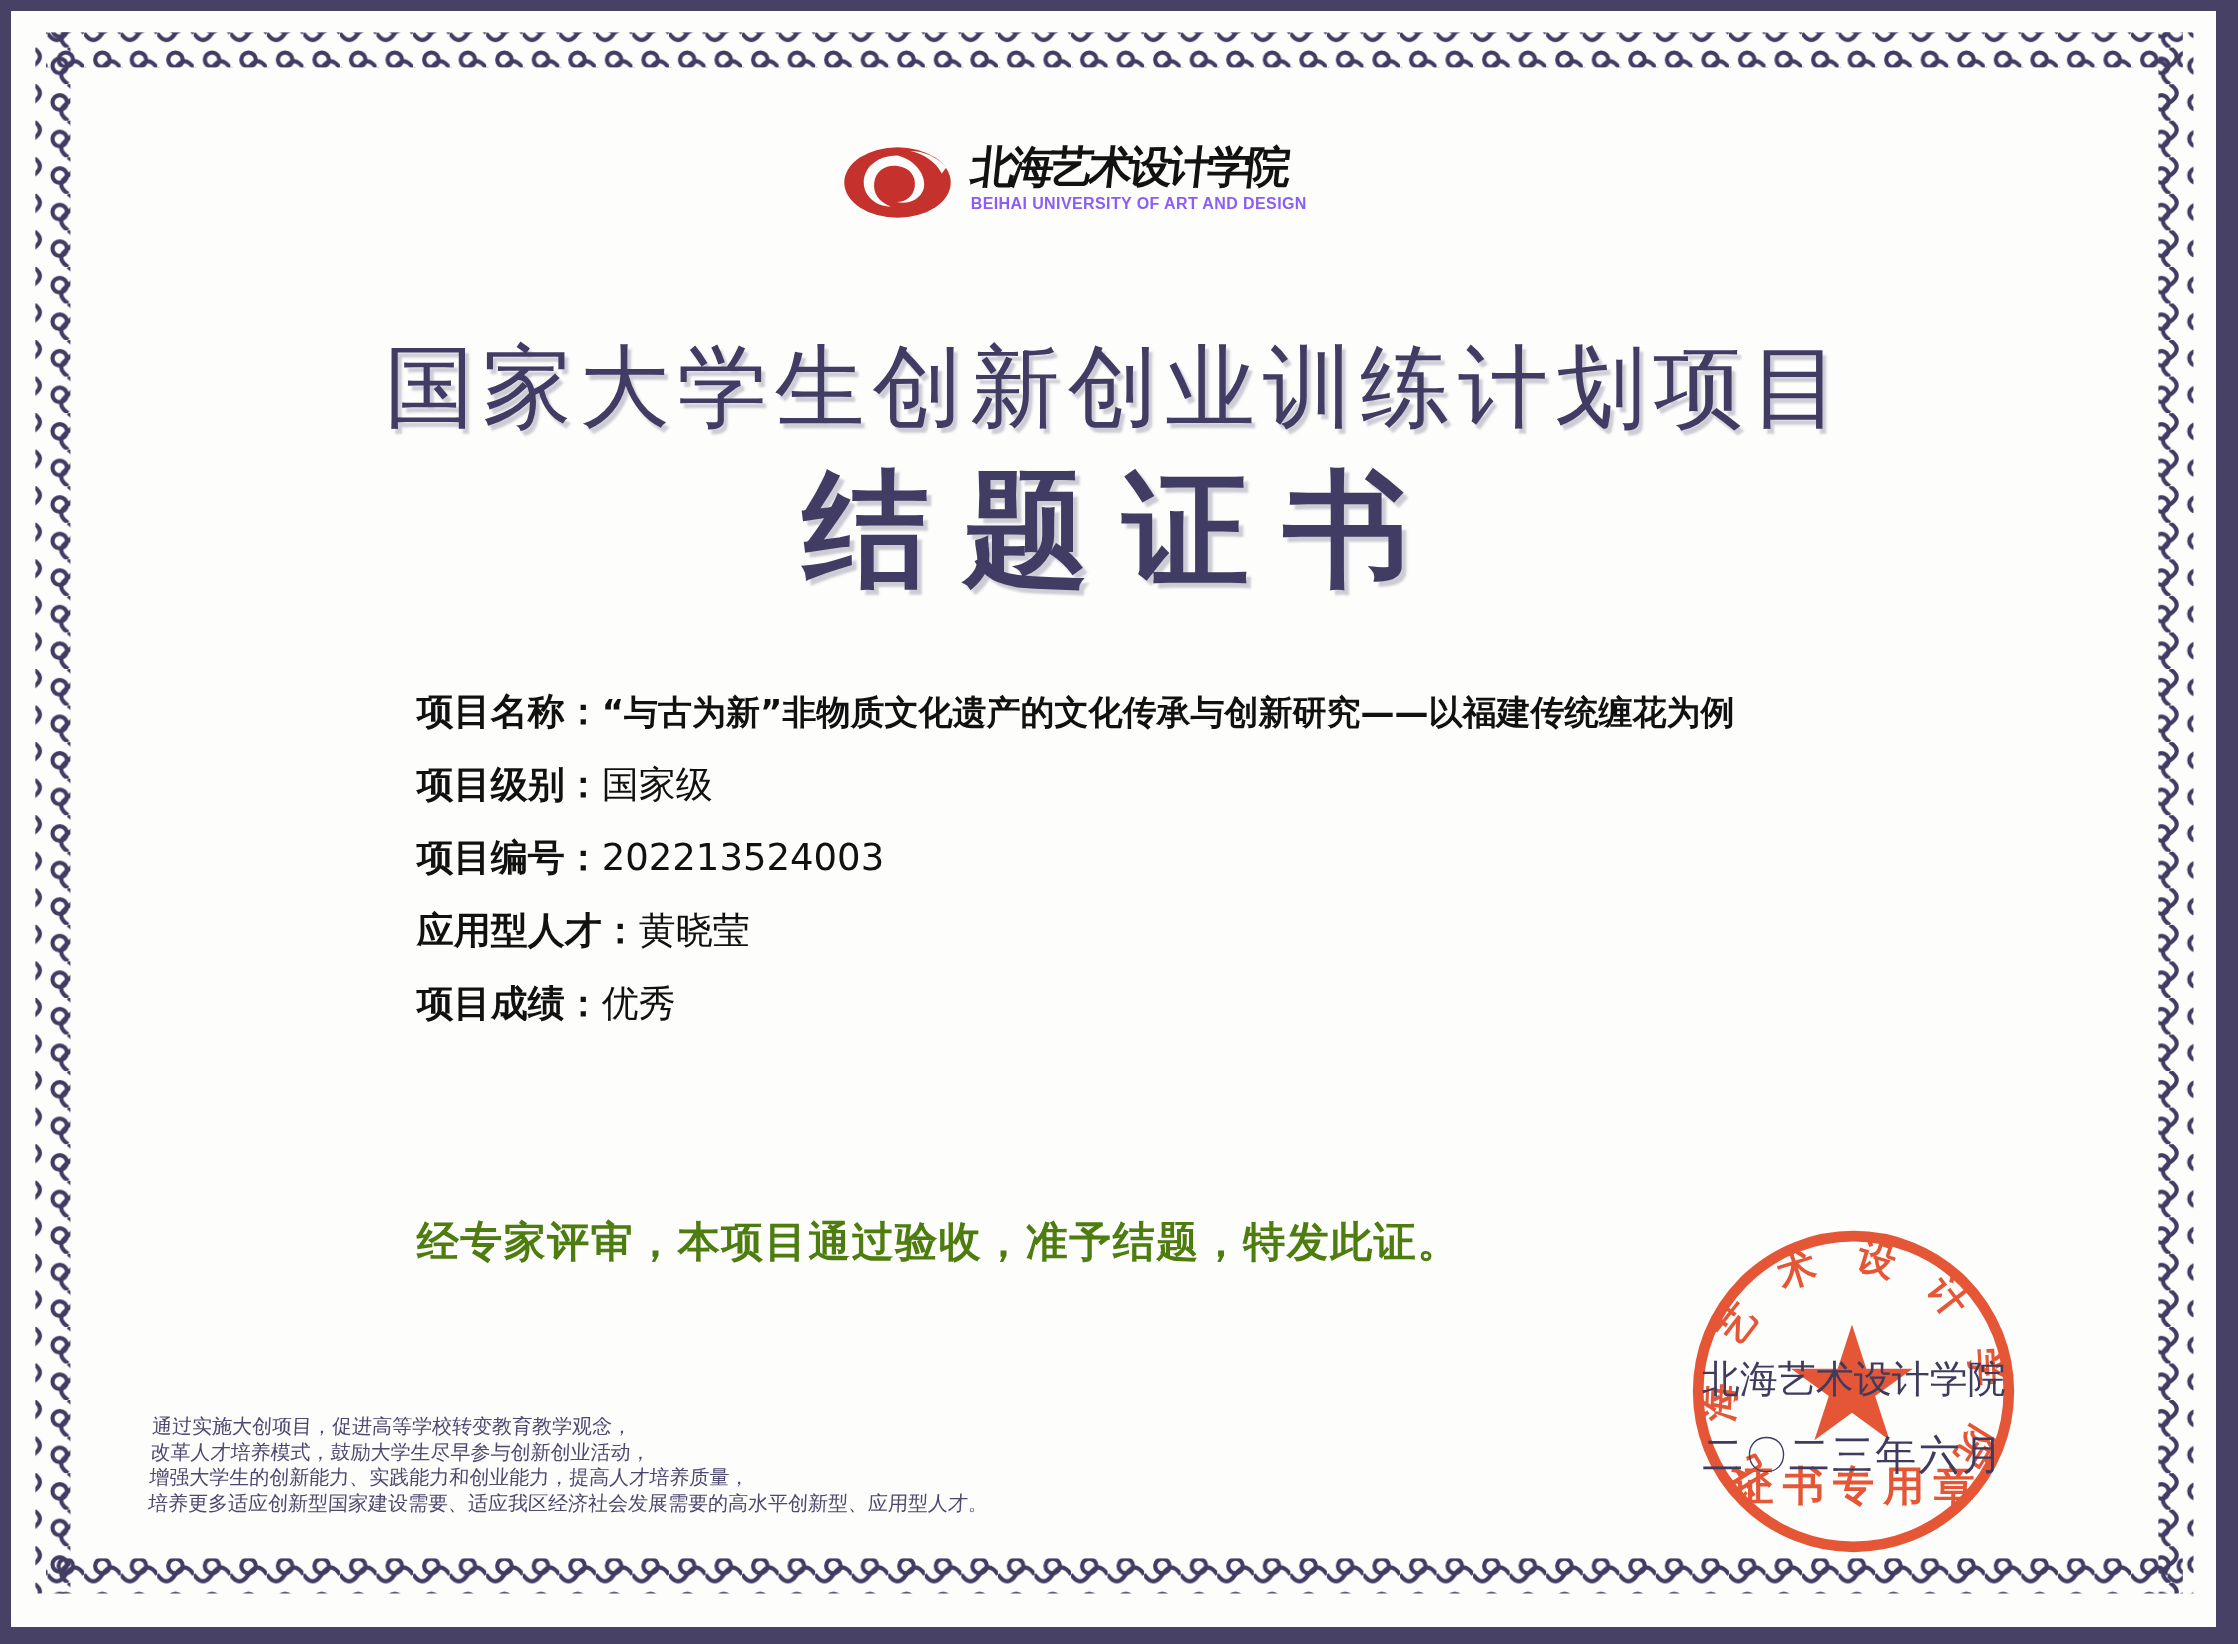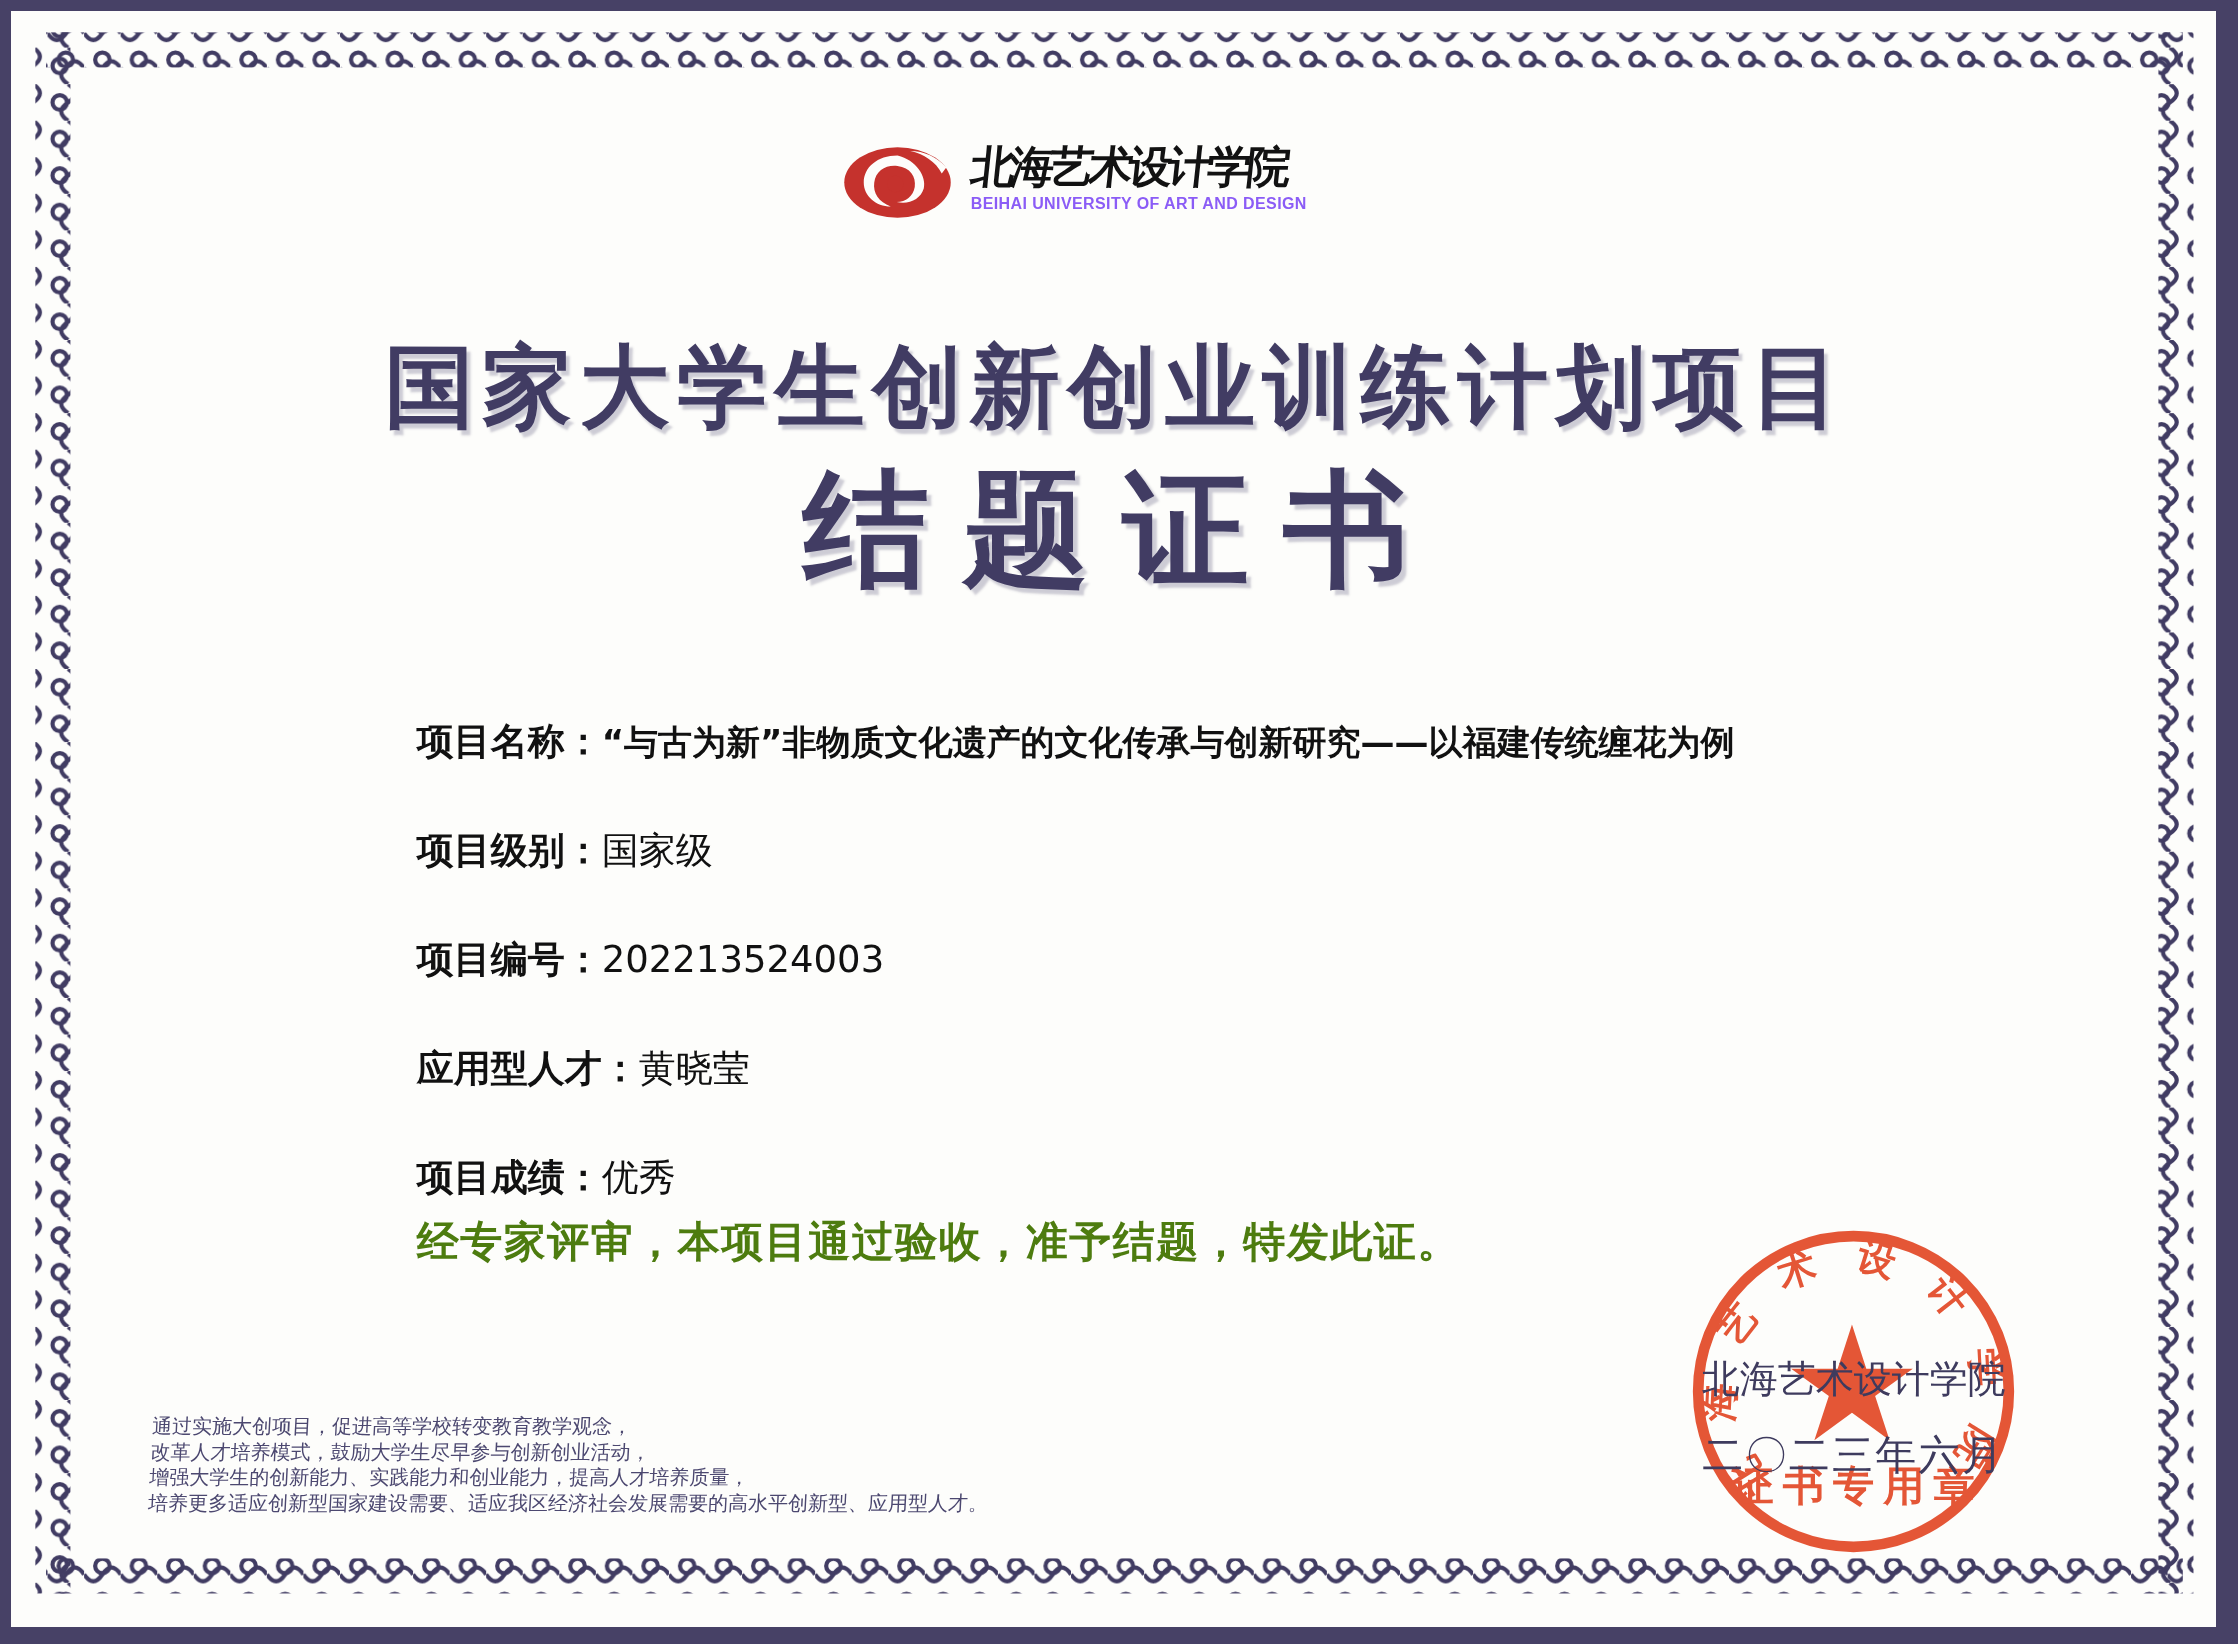--- a/index.html
+++ b/index.html
@@ -9,30 +9,30 @@
   .rope{position:absolute;left:0;top:0;width:100%;height:100%;pointer-events:none;}
 
   .logo-row{position:absolute;left:830px;top:134px;display:flex;align-items:flex-start;gap:17px;}
   .logo-icon{width:113px;height:75px;}
   .logo-cn{font-family:"DejaVu Serif","Liberation Serif",serif;font-weight:bold;font-size:44px;
            letter-spacing:-4.6px;color:#121212;transform:skewX(-6deg);line-height:1.0;white-space:nowrap;}
   .logo-en{font-family:"Liberation Sans","DejaVu Sans",sans-serif;font-weight:bold;font-size:16px;
            letter-spacing:0.4px;color:#8b5cf6;margin-top:6.1px;white-space:nowrap;}
 
   .title1{position:absolute;left:0;top:316px;width:100%;text-align:center;
-          font-family:"DejaVu Serif","Liberation Serif",serif;font-weight:bold;
+          font-family:"DejaVu Serif","Liberation Serif",serif;font-weight:normal;
           font-size:90px;letter-spacing:7.6px;padding-left:6px;box-sizing:border-box;color:#413c63;
           text-shadow:3.8px 4.6px 2.3px rgba(65,60,99,0.25);white-space:nowrap;}
   .title2{position:absolute;left:0;top:436px;width:100%;text-align:center;
           font-family:"DejaVu Serif","Liberation Serif",serif;font-weight:bold;
           font-size:126px;letter-spacing:34px;padding-left:19px;box-sizing:border-box;color:#413c63;
           text-shadow:4.6px 5.3px 2.3px rgba(65,60,99,0.25);white-space:nowrap;}
 
   .fields{position:absolute;left:406px;top:673px;color:#111;}
-  .frow{height:73px;font-size:37px;line-height:44px;white-space:nowrap;margin-top:36px;}
+  .frow{height:73px;font-size:37px;line-height:55px;white-space:nowrap;}
   .flabel{font-weight:bold;}
   .fvalue{font-weight:normal;}
   .fvalue.strong{font-weight:bold;font-size:34px;}
   .statement{position:absolute;left:406px;top:1203px;font-size:42px;letter-spacing:1.5px;
              font-weight:bold;color:#4d7c0f;white-space:nowrap;}
 
   .footnote{position:absolute;left:139px;top:1403px;color:#4c4870;
             font-family:"DejaVu Serif","Liberation Serif",serif;
             font-size:20px;line-height:25.5px;transform:skewX(-3deg);}
   .footnote div{white-space:nowrap;}

